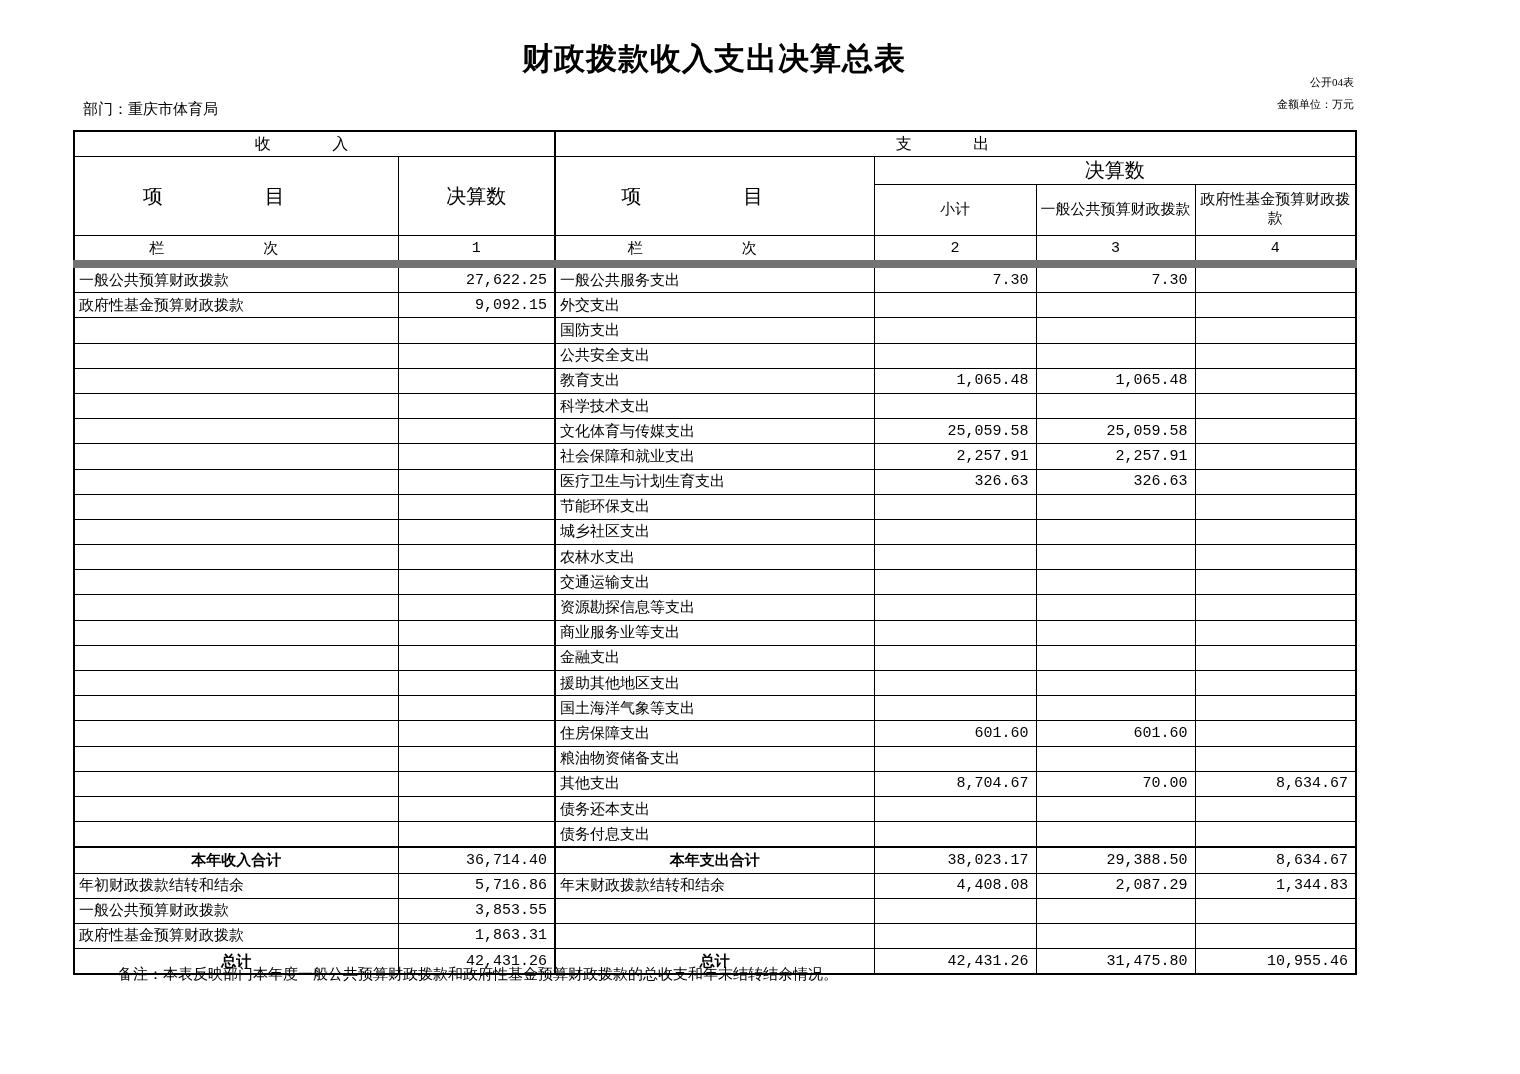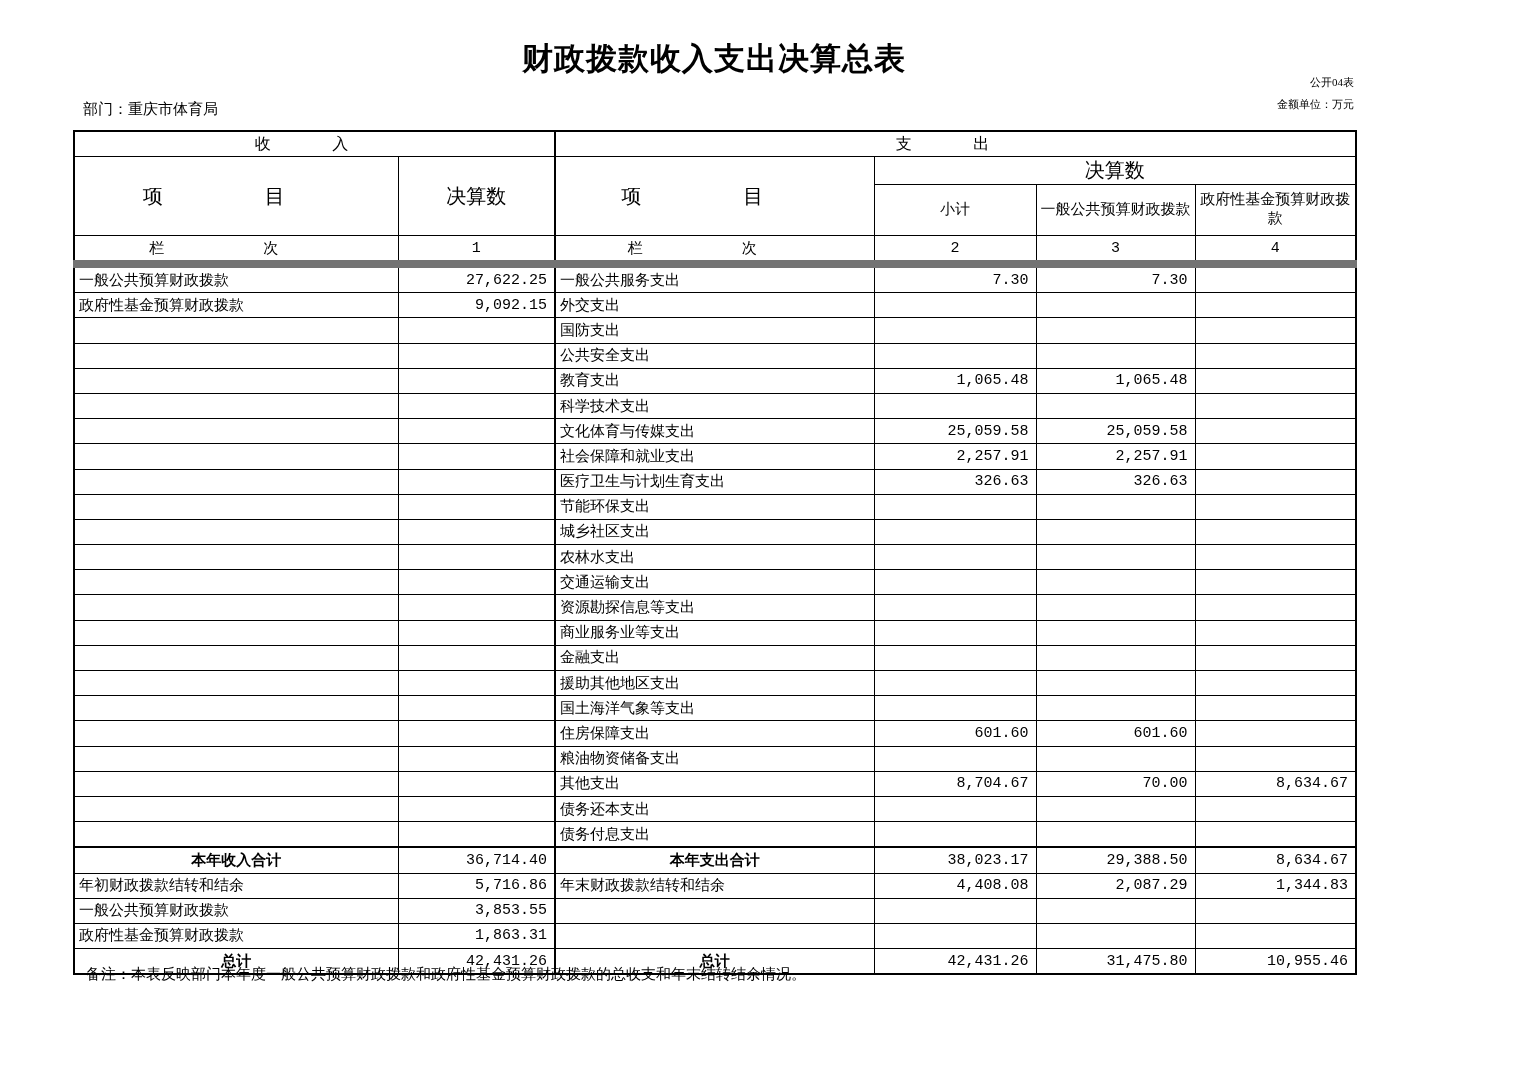--- a/index.html
+++ b/index.html
@@ -131,21 +131,21 @@
     border-color: #000;
   }
   tr.hdr-colno td { border-bottom: 8px solid #737373; }
   tr.datarow.row-total-top td { border-top: 2px solid #000; margin-left: 33px; }
   tr.datarow.row-last td { border-bottom: 2px solid #000; }
   td.sep-left { border-left: 2px solid #000; }
 
   
   .footnote {
     position: absolute;
-    left: 86px;
+    left: 118px;
     top: 965px;
     font-size: 15px;
     white-space: nowrap;
   }
 </style>
 </head>
 <body>
 
 <div class="page">
 

